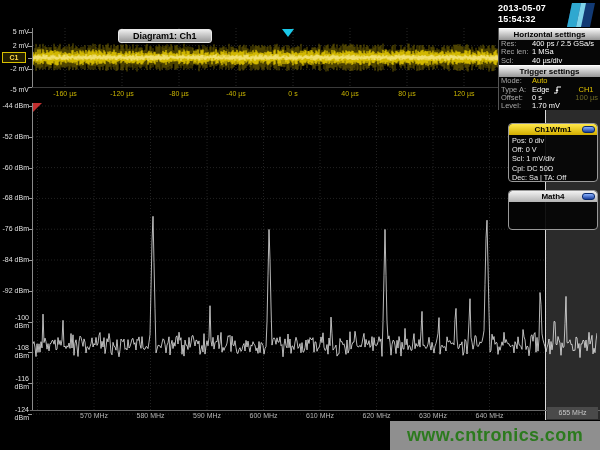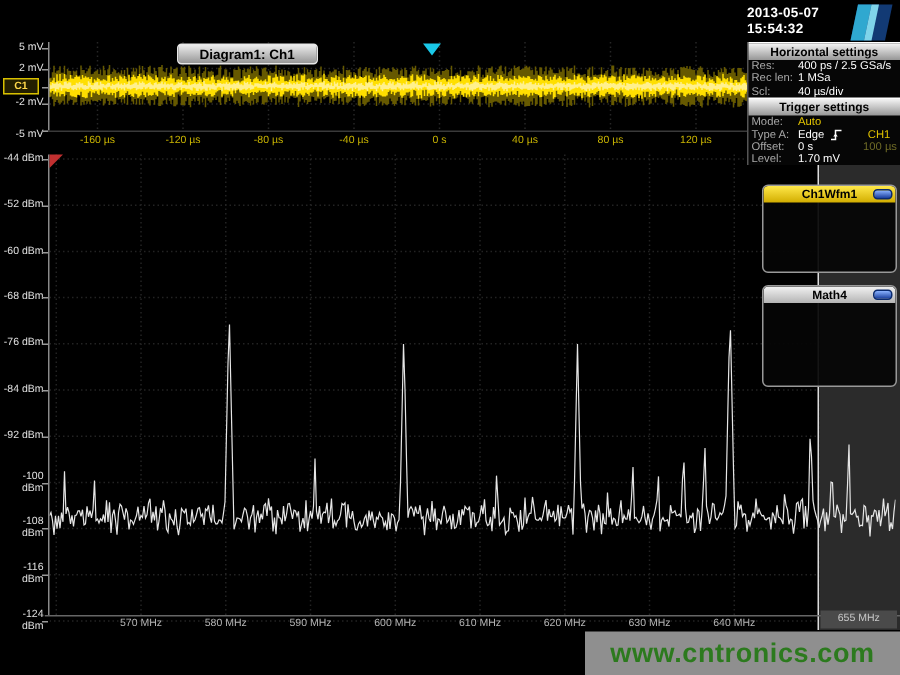--- a/index.html
+++ b/index.html
@@ -46,21 +46,21 @@
              border-top:9px solid #c23030;border-right:9px solid transparent;}
   
   #grey-zone{position:absolute;left:546px;top:110px;width:54px;height:310px;background:#2b2b2b;}
   #acq-end-line{position:absolute;left:545px;top:102px;width:1px;height:318px;background:#dcdcdc;}
   #edge-label{position:absolute;left:547px;top:407px;width:51px;height:12px;background:#4a4a4a;
               color:#c8c8c8;font-size:7px;text-align:center;line-height:12px;}
   
   .info-box{position:absolute;left:508px;width:90px;border:1px solid #999;border-radius:4px;
             background:rgba(5,5,5,.93);box-sizing:border-box;overflow:hidden;}
   #ch1-box{top:123px;height:59px;}
-  #math-box{top:190px;height:68px;}
+  #math-box{top:190px;height:40px;}
   .box-header{position:relative;height:11px;font-size:8px;font-weight:bold;text-align:center;line-height:11px;border-radius:3px 3px 0 0;}
   #ch1-box .box-header{background:linear-gradient(#ffe84a,#d2ad00);color:#000;}
   #math-box .box-header{background:linear-gradient(#f2f2f2,#b4b4b4);color:#000;}
   .mini-btn{position:absolute;right:2px;top:2px;width:13px;height:7px;border-radius:3px;
             background:linear-gradient(#8ab2ff,#1a3f9e);border:1px solid #0a2a6e;box-sizing:border-box;}
   .box-body{padding:1px 3px;font-size:7.3px;line-height:9.2px;color:#ececec;white-space:nowrap;}
   
   #watermark-strip{position:absolute;left:390px;top:421px;width:210px;height:29px;background:#8f8f8f;
                    display:flex;align-items:center;justify-content:center;}
   #watermark-text{color:#2c7a1e;font-size:18px;font-weight:bold;letter-spacing:.4px;}
@@ -229,20 +229,27 @@
       <div class="xlab d3" style="left: 489.52px;">640 MHz</div>
     </div>
 
   <div id="edge-label">655 MHz</div>
 
   <div id="ch1-box" class="info-box">
     <div class="box-header">
       <span>Ch1Wfm1</span>
       <span class="mini-btn"></span>
     </div>
+    <div class="box-body" id="ch1-box-body">
+        <div>Pos: 0 div</div>
+        <div>Off: 0 V</div>
+        <div>Scl: 1 mV/div</div>
+        <div>Cpl: DC 50Ω</div>
+        <div>Dec: Sa | TA: Off</div>
+      </div>
   </div>
   <div id="math-box" class="info-box">
     <div class="box-header">
       <span>Math4</span>
       <span class="mini-btn"></span>
     </div>
   </div>
 
   <div id="watermark-strip">
     <span id="watermark-text">www.cntronics.com</span>

